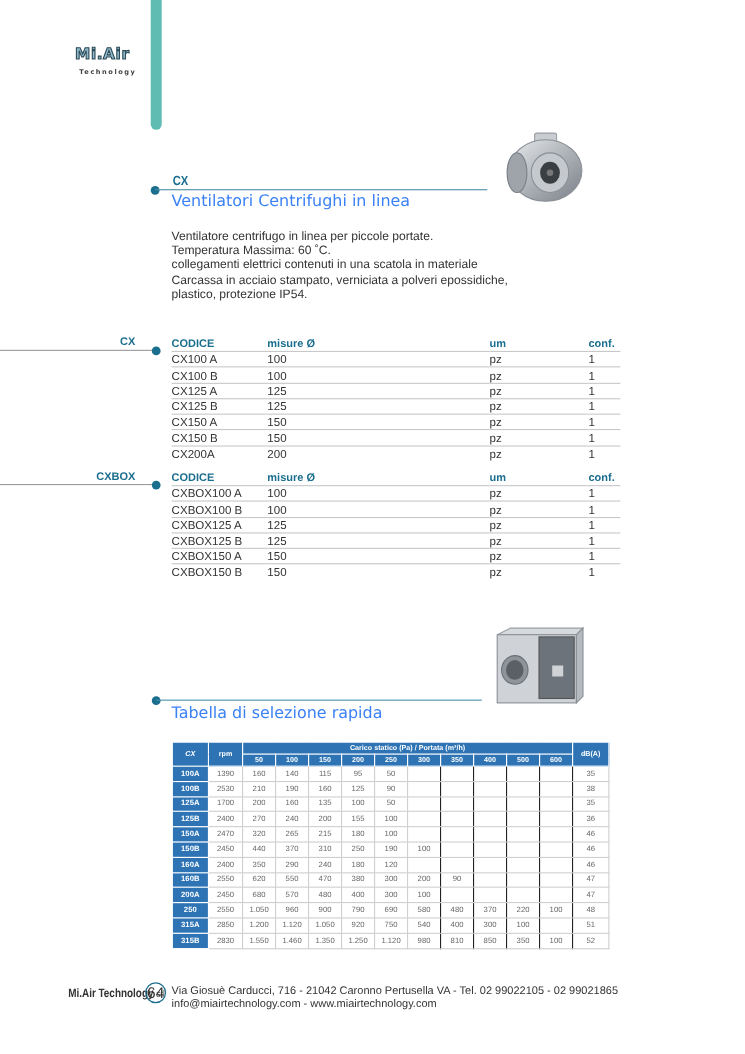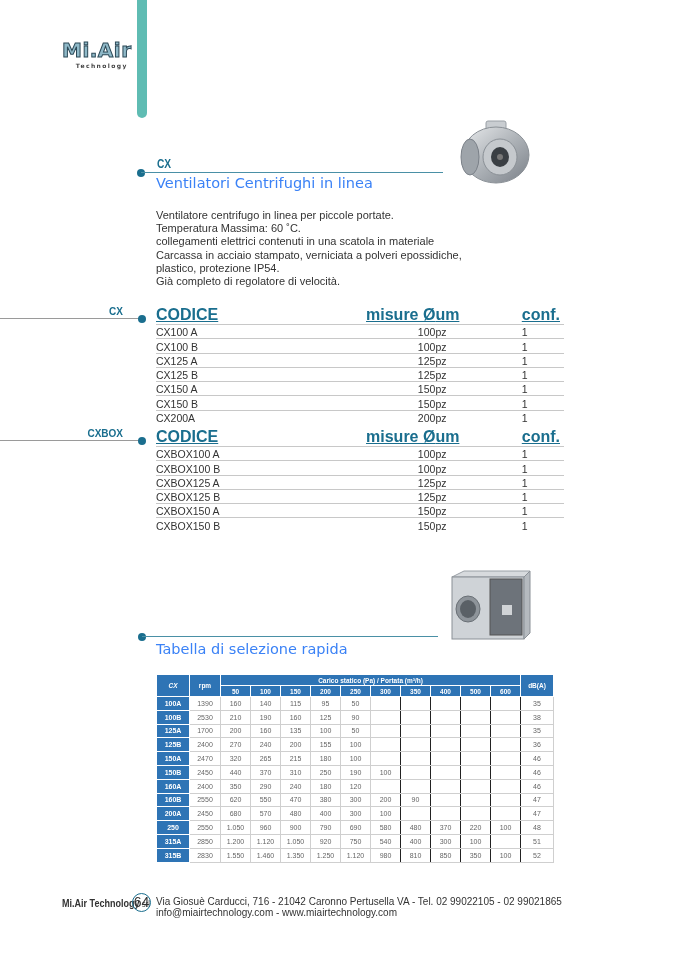--- a/index.html
+++ b/index.html
@@ -1,34 +1,34 @@
 <!DOCTYPE html>
 <html><head>
 <meta charset="utf-8">
 <style>
   html, body { margin:0; padding:0; background:#ffffff; }
   body { width:677px; height:958px; position:relative; overflow:hidden; font-family:"Liberation Sans", sans-serif; color:#2b2b2b; }
   .abs { position:absolute; }
   .teal-bar { left:137px; top:0; width:10px; height:118px; background:#5fbcb3; border-radius:0 0 5px 5px; }
   .logo { left:62px; top:40px; text-align:center; }
-  .logo-main { font-family:"DejaVu Sans", sans-serif; font-weight:bold; font-size:20px; color:#8fb9c8; -webkit-text-stroke:1px #2d4a58; letter-spacing:0.5px; line-height:20px; }
+  .logo-main { font-family:"DejaVu Sans", sans-serif; font-weight:bold; font-size:14px; color:#8fb9c8; -webkit-text-stroke:1px #2d4a58; letter-spacing:0.5px; line-height:20px; }
   .logo-sub { font-family:"DejaVu Sans", sans-serif; font-weight:bold; font-size:6px; letter-spacing:1.4px; color:#444; margin-top:2px; margin-left:10px; }
   .dot { width:8px; height:8px; border-radius:50%; background:#1a6e8e; }
   .rule { height:1px; background:#4a90a6; }
   .rule-grey { height:1px; background:#9a9a9a; }
   .code-label { font-family:"Liberation Sans", sans-serif; font-weight:bold; color:#1a6e8e; font-size:12px; transform:scaleX(0.85); transform-origin:left; }
   .title { font-family:"DejaVu Sans", sans-serif; font-size:14.5px; color:#3b82f6; }
   .desc { left:156px; top:209px; font-size:11px; line-height:13.2px; color:#333; width:310px; }
   .desc div { white-space:nowrap; }
 
   .ptable { position:absolute; left:156px; width:408px; border-collapse:collapse; font-size:10.5px; }
-  .ptable th { font-weight:bold; color:#1a6e8e; font-size:16px; text-align:left; padding:0; height:13px; border-bottom:1px solid #c8c8c8;text-decoration:underline; }
+  .ptable th { font-weight:bold; color:#1a6e8e; font-size:10px; text-align:left; padding:0; height:13px; border-bottom:1px solid #c8c8c8; }
   .ptable td { padding:0; height:13.3px; color:#333; border-bottom:1px solid #c8c8c8; vertical-align:bottom; }
   .ptable tr:last-child td { border-bottom:none; }
-  .ptable .c1 { width:87px; } .ptable .c2 { width:202px;text-align:right; } .ptable .c3 { width:90px; } .ptable .c4 { text-align:left; padding-right:8px; }
+  .ptable .c1 { width:87px; } .ptable .c2 { width:202px; } .ptable .c3 { width:90px; } .ptable .c4 { text-align:left; padding-right:8px; }
   .ptable th.c4 { padding-right:4px; }
   .side-label { font-weight:bold; color:#1a6e8e; font-size:10px; text-align:right; width:70px; }
 
   .stable { position:absolute; left:156px; top:674px; border-collapse:collapse; font-size:7px; color:#666; }
   .stable th { background:#2e74b5; color:#ffffff; font-weight:bold; font-size:6.5px; border:1px solid #ffffff; padding:0; height:10px; text-align:center; }
   .stable td { border:1px solid #cfcfcf; text-align:center; padding:0; height:12.8px; }
   .stable td.model { background:#2e74b5; color:#ffffff; font-weight:bold; border:1px solid #ffffff; width:32px; }
   .stable td.rpm { width:30px; }
   .stable td.v { width:29px; }
   .stable td.db { width:32px; }
@@ -73,21 +73,20 @@
     <circle cx="44" cy="40" r="3" fill="#777"></circle>
   </svg>
 </div>
 
 <div class="abs desc">
   <div>Ventilatore centrifugo in linea per piccole portate.</div>
   <div>Temperatura Massima: 60 ˚C.</div>
   <div>collegamenti elettrici contenuti in una scatola in materiale</div>
   <div>Carcassa in acciaio stampato, verniciata a polveri epossidiche,</div>
   <div>plastico, protezione IP54.</div>
-  <div>Già completo di regolatore di velocità.</div>
 </div>
 
 <div class="abs rule-grey" style="left:0; top:318px; width:140px;"></div>
 <div class="abs side-label" style="left:53px; top:306px;">CX</div>
 <div class="abs dot" style="left:138px; top:315px;"></div>
 <table class="ptable" style="top:306px;">
   <thead>
     <tr>
       <th class="c1">CODICE</th>
       <th class="c2">misure Ø</th>

